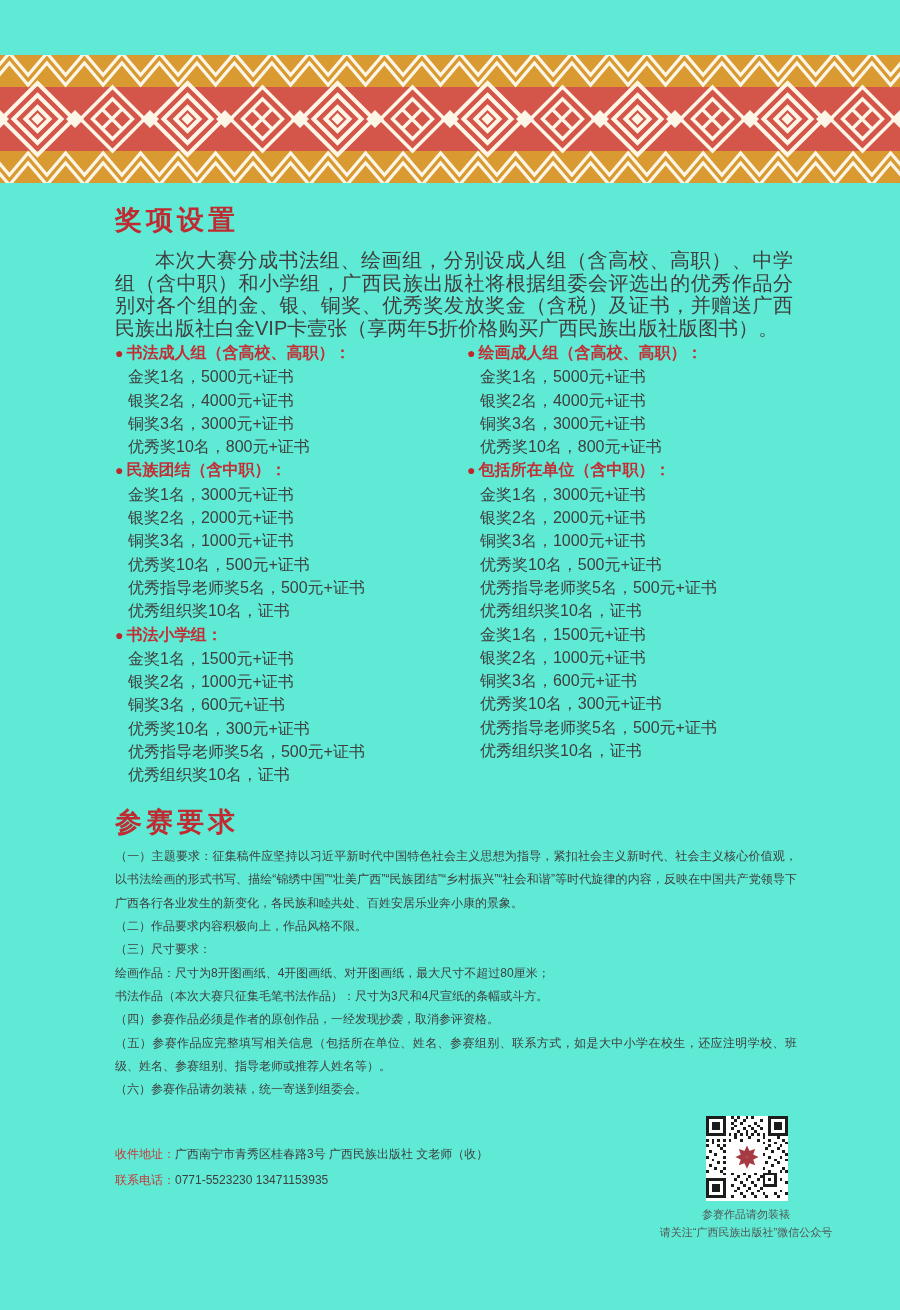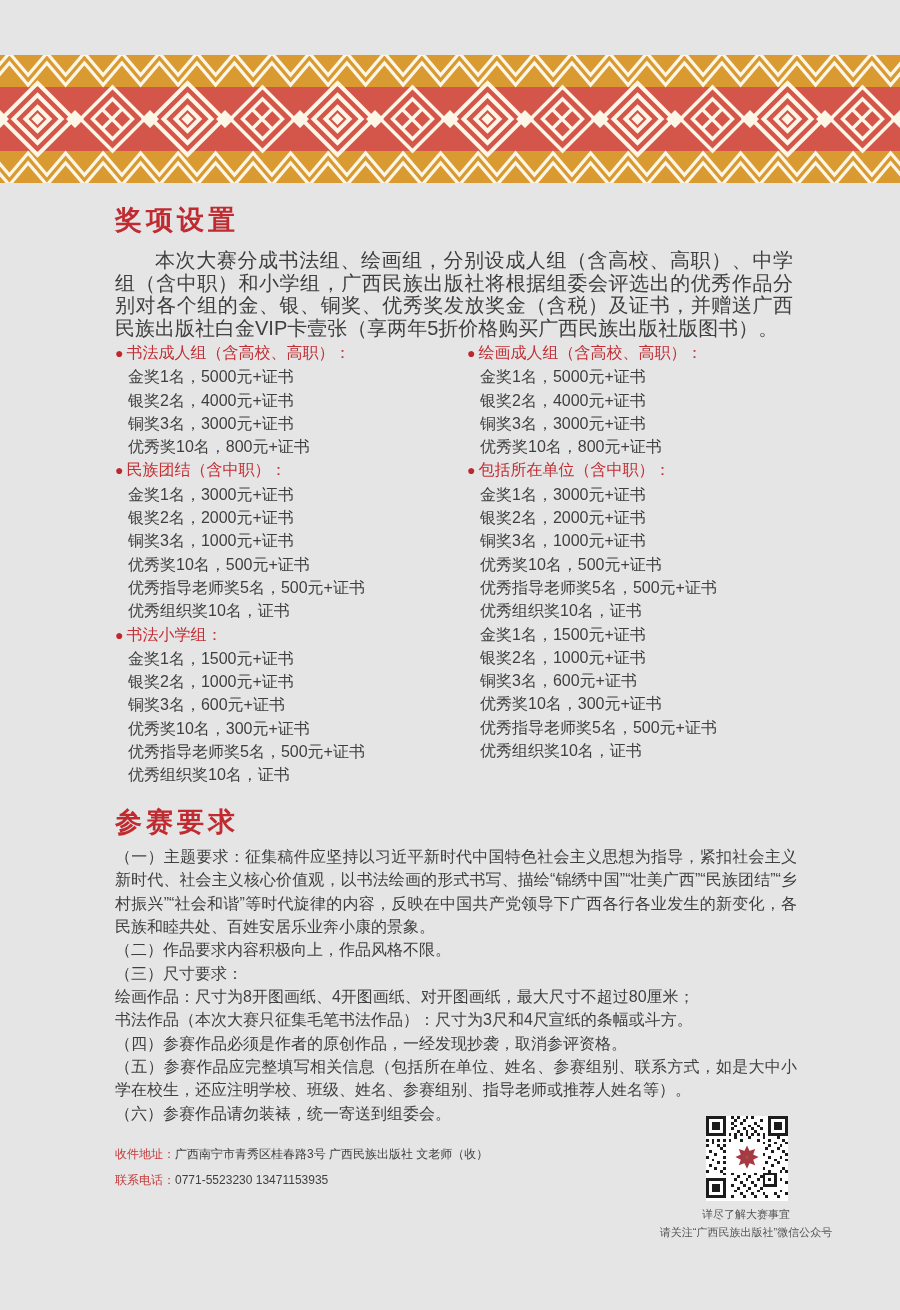--- a/index.html
+++ b/index.html
@@ -1,41 +1,41 @@
 <!DOCTYPE html>
 <html lang="zh"><head>
 <meta charset="utf-8">
 <style>
   html,body{margin:0;padding:0;background:#ffffff;}
   .page{
-    position:relative;width:900px;height:1310px;background:#e5e5e5;overflow:hidden;
+    position:relative;width:900px;height:1310px;background:#5eead4;overflow:hidden;
     font-family:"Liberation Sans","DejaVu Sans",sans-serif;
     -webkit-font-smoothing:antialiased;
   }
   .banner{position:absolute;left:0;top:55px;width:900px;height:128px;display:block;}
   .sec-title{
     position:absolute;left:115px;margin:0;
     font-size:27px;font-weight:700;letter-spacing:4px;color:#bf2b30;line-height:1.1;
   }
   .t-awards{top:206px;}
   .t-reqs{top:808px;}
   .intro{
     position:absolute;left:115px;top:249px;width:678px;margin:0;
     font-size:20px;line-height:22.5px;color:#3f3f3f;text-align:justify;text-indent:2em;
   }
   .cols{position:absolute;left:115px;top:341px;display:flex;}
   .col{font-size:16px;line-height:23.3px;}
   .col-1{width:352px;}
   .col-2{width:335px;}
-  .g-head{color:#c22f35;white-space:nowrap;}
+  .g-head{color:#c22f35;white-space:nowrap;font-weight:bold;}
   .bullet{color:#c0272d;font-size:14px;margin-right:3px;}
   .a-item{padding-left:13px;color:#3f3f3f;white-space:nowrap;}
   .reqs{
     position:absolute;left:115px;top:845px;width:682px;
-    font-size:16px;line-height:23.35px;color:#3f3f3f;text-align:justify;
+    font-size:12px;line-height:23.35px;color:#3f3f3f;text-align:justify;
   }
   .reqs p{margin:0;}
   .contact{position:absolute;left:115px;top:1141px;font-size:12px;line-height:26px;color:#3f3f3f;}
   .contact .lbl{color:#c33a3a;}
   .qr-box{position:absolute;left:706px;top:1116px;width:82px;height:85px;}
   .qr-box svg{display:block;}
   .qr-captions{
     position:absolute;left:646px;top:1205px;width:200px;text-align:center;
     font-size:11px;line-height:18px;color:#545454;
   }
@@ -249,17 +249,17 @@
       <rect x="10.6" y="10.6" width="7.8" height="7.8" fill="#ffffff"></rect>
       <g fill="#a63a42" shape-rendering="auto">
         <path d="M14.5 10.4l1 2.1-1 2.1-1-2.1zM14.5 18.6l1-2.1-1-2.1-1 2.1z"></path>
         <path d="M14.5 10.4l1 2.1-1 2.1-1-2.1zM14.5 18.6l1-2.1-1-2.1-1 2.1z" transform="rotate(45 14.5 14.5)"></path>
         <path d="M14.5 10.4l1 2.1-1 2.1-1-2.1zM14.5 18.6l1-2.1-1-2.1-1 2.1z" transform="rotate(90 14.5 14.5)"></path>
         <path d="M14.5 10.4l1 2.1-1 2.1-1-2.1zM14.5 18.6l1-2.1-1-2.1-1 2.1z" transform="rotate(135 14.5 14.5)"></path>
       </g>
     </svg>
   </div>
   <div class="qr-captions">
-    <div>详尽了解大赛事宜</div>
+    <div>参赛作品请勿装裱</div>
     <div>请关注“广西民族出版社”微信公众号</div>
   </div>
 
 </div>
 
 </body></html>

